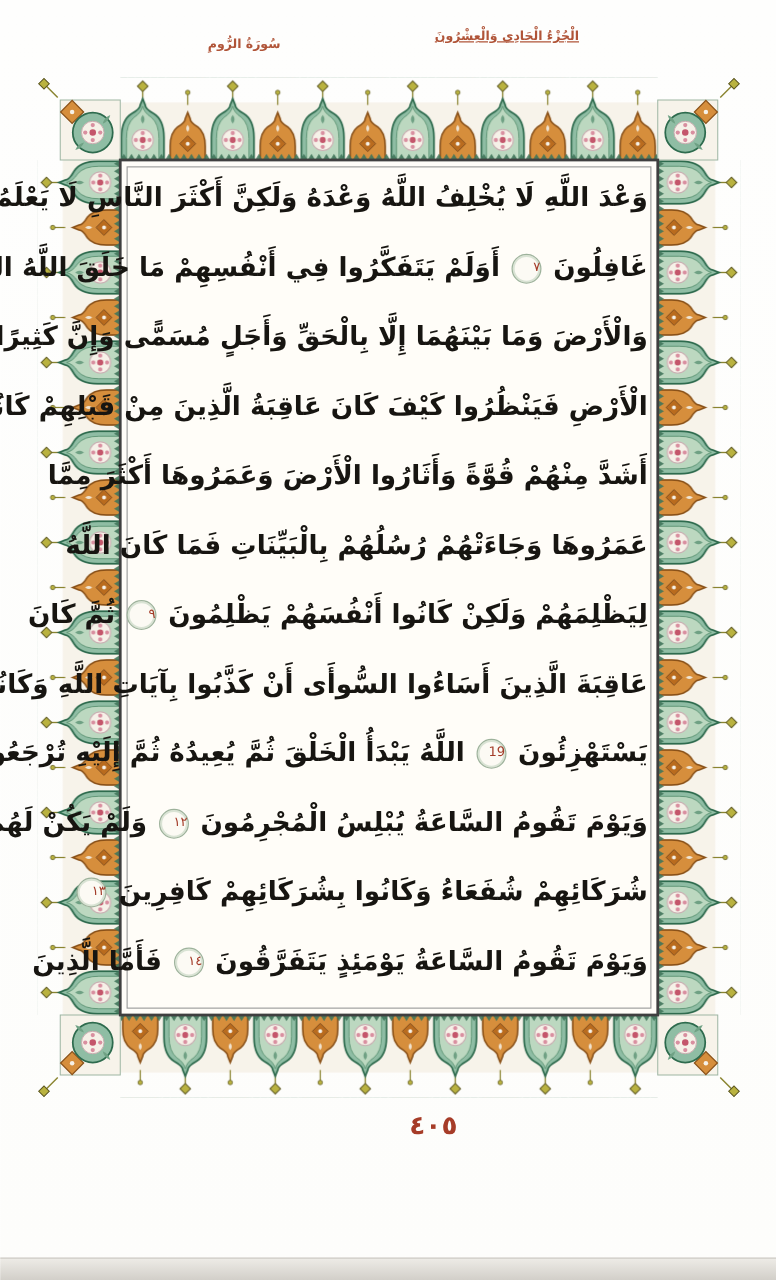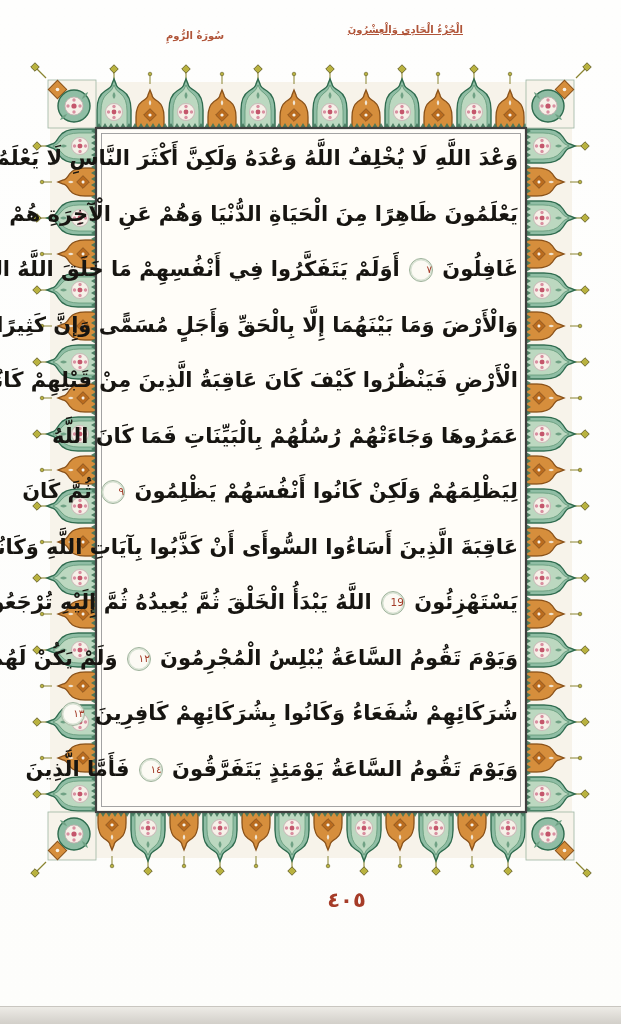--- a/index.html
+++ b/index.html
@@ -117,24 +117,24 @@
     <use href="#cornerTL" transform="translate(562,0) scale(-1,1)"></use>
     <use href="#cornerTL" transform="translate(0,816) scale(1,-1)"></use>
     <use href="#cornerTL" transform="translate(562,816) scale(-1,-1)"></use>
 
     <rect x="66" y="66" width="430" height="684" fill="#fffdf8" stroke="#3f3f3f" stroke-width="2.2"></rect>
     <rect x="71.5" y="71.5" width="419" height="673" fill="none" stroke="#9a9a9a" stroke-width="0.9"></rect>
   </svg>
 
   <div class="text-area" id="lines">
       <div class="qline"><span>وَعْدَ اللَّهِ لَا يُخْلِفُ اللَّهُ وَعْدَهُ وَلَكِنَّ أَكْثَرَ النَّاسِ لَا يَعْلَمُونَ</span>  </div>
-      <div class="qline"><span>يَعْلَمُونَ ظَاهِرًا مِنَ الْحَيَاةِ الدُّنْيَا وَهُمْ عَنِ الْآخِرَةِ هُمْ</span> </div>
       <div class="qline"><span>غَافِلُونَ</span> <span class="ayah">٧</span> <span>أَوَلَمْ يَتَفَكَّرُوا فِي أَنْفُسِهِمْ مَا خَلَقَ اللَّهُ السَّمَاوَاتِ</span> </div>
       <div class="qline"><span>وَالْأَرْضَ وَمَا بَيْنَهُمَا إِلَّا بِالْحَقِّ وَأَجَلٍ مُسَمًّى وَإِنَّ كَثِيرًا</span> </div>
       <div class="qline"><span>الْأَرْضِ فَيَنْظُرُوا كَيْفَ كَانَ عَاقِبَةُ الَّذِينَ مِنْ قَبْلِهِمْ كَانُوا</span> </div>
+      <div class="qline"><span>أَشَدَّ مِنْهُمْ قُوَّةً وَأَثَارُوا الْأَرْضَ وَعَمَرُوهَا أَكْثَرَ مِمَّا</span> </div>
       <div class="qline"><span>عَمَرُوهَا وَجَاءَتْهُمْ رُسُلُهُمْ بِالْبَيِّنَاتِ فَمَا كَانَ اللَّهُ</span> </div>
       <div class="qline"><span>لِيَظْلِمَهُمْ وَلَكِنْ كَانُوا أَنْفُسَهُمْ يَظْلِمُونَ</span> <span class="ayah">٩</span> <span>ثُمَّ كَانَ</span> </div>
       <div class="qline"><span>عَاقِبَةَ الَّذِينَ أَسَاءُوا السُّوأَى أَنْ كَذَّبُوا بِآيَاتِ اللَّهِ وَكَانُوا بِهَا</span> </div>
       <div class="qline"><span>يَسْتَهْزِئُونَ</span> <span class="ayah">19</span> <span>اللَّهُ يَبْدَأُ الْخَلْقَ ثُمَّ يُعِيدُهُ ثُمَّ إِلَيْهِ تُرْجَعُونَ</span>  </div>
       <div class="qline"><span>وَيَوْمَ تَقُومُ السَّاعَةُ يُبْلِسُ الْمُجْرِمُونَ</span> <span class="ayah">١٢</span> <span>وَلَمْ يَكُنْ لَهُمْ مِنْ</span> </div>
       <div class="qline"><span>شُرَكَائِهِمْ شُفَعَاءُ وَكَانُوا بِشُرَكَائِهِمْ كَافِرِينَ</span> <span class="ayah">١٣</span> </div>
       <div class="qline"><span>وَيَوْمَ تَقُومُ السَّاعَةُ يَوْمَئِذٍ يَتَفَرَّقُونَ</span> <span class="ayah">١٤</span> <span>فَأَمَّا الَّذِينَ</span> </div>
     </div>
 
   <div class="page-num">٤٠٥</div>

